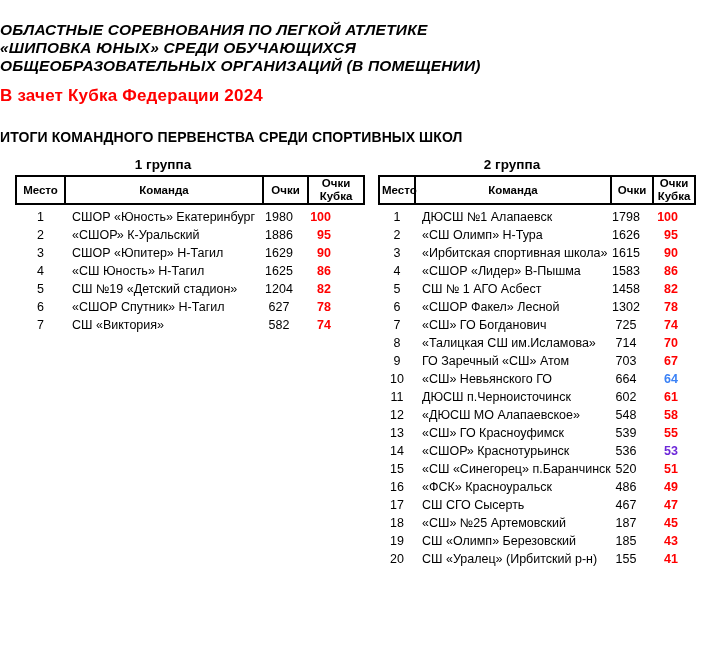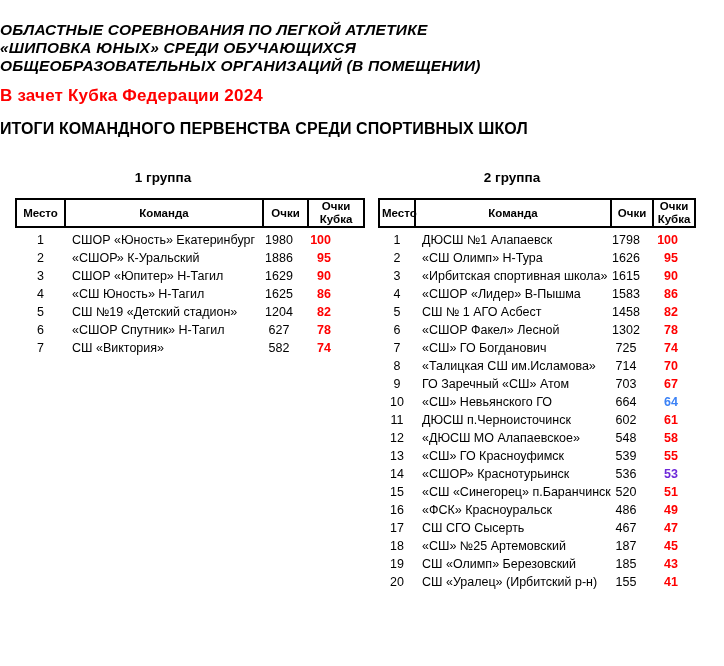--- a/index.html
+++ b/index.html
@@ -7,32 +7,32 @@
     width:724px;height:666px;background:#ffffff;color:#000;
     font-family:"Liberation Sans", sans-serif;
     -webkit-font-smoothing:antialiased;
   }
   .page{position:relative;width:724px;height:666px;overflow:hidden;background:#fff;}
 
   
   .top{position:absolute;top:21px;left:0;width:678px;text-align:left;}
   .title-line{font-weight:bold;font-style:italic;font-size:15.5px;line-height:18px;letter-spacing:0.2px;}
   .red-line{font-weight:bold;font-size:17px;line-height:19px;margin-top:11px;letter-spacing:0.2px;}
-  .section{margin-top:15px;font-weight:bold;font-size:16px;line-height:17px;letter-spacing:0.1px;}
+  .section{margin-top:24px;font-weight:bold;font-size:14px;line-height:17px;letter-spacing:0.1px;}
 
   
-  .tables{position:absolute;top:169px;left:0;width:724px;height:480px;}
+  .tables{position:absolute;top:156px;left:0;width:724px;height:480px;}
   .group{position:absolute;top:0;}
   .group-1{left:15px;width:348px;}
   .group-2{left:378px;width:316px;}
   .gtitle{font-weight:bold;font-size:13.5px;line-height:17px;height:17px;text-align:center;}
   .group-1 .gtitle{margin-left:49px;width:198px;}
   .group-2 .gtitle{margin-left:36px;width:196px;}
 
-  table{border-collapse:collapse;table-layout:fixed;width:100%;margin-top:12px;}
+  table{border-collapse:collapse;table-layout:fixed;width:100%;margin-top:2px;}
   .group-1 col.c-place{width:49px;} .group-1 col.c-team{width:198px;}
   .group-1 col.c-points{width:45px;} .group-1 col.c-cup{width:56px;}
   .group-2 col.c-place{width:36px;} .group-2 col.c-team{width:196px;}
   .group-2 col.c-points{width:42px;} .group-2 col.c-cup{width:42px;}
 
   thead th{
     border:2px solid #000;font-size:11.5px;font-weight:bold;line-height:13px;
     height:26px;text-align:center;vertical-align:middle;padding:0 2px;background:#fff;
   }
   tbody:before{content:"";display:table-row;height:4px;}

